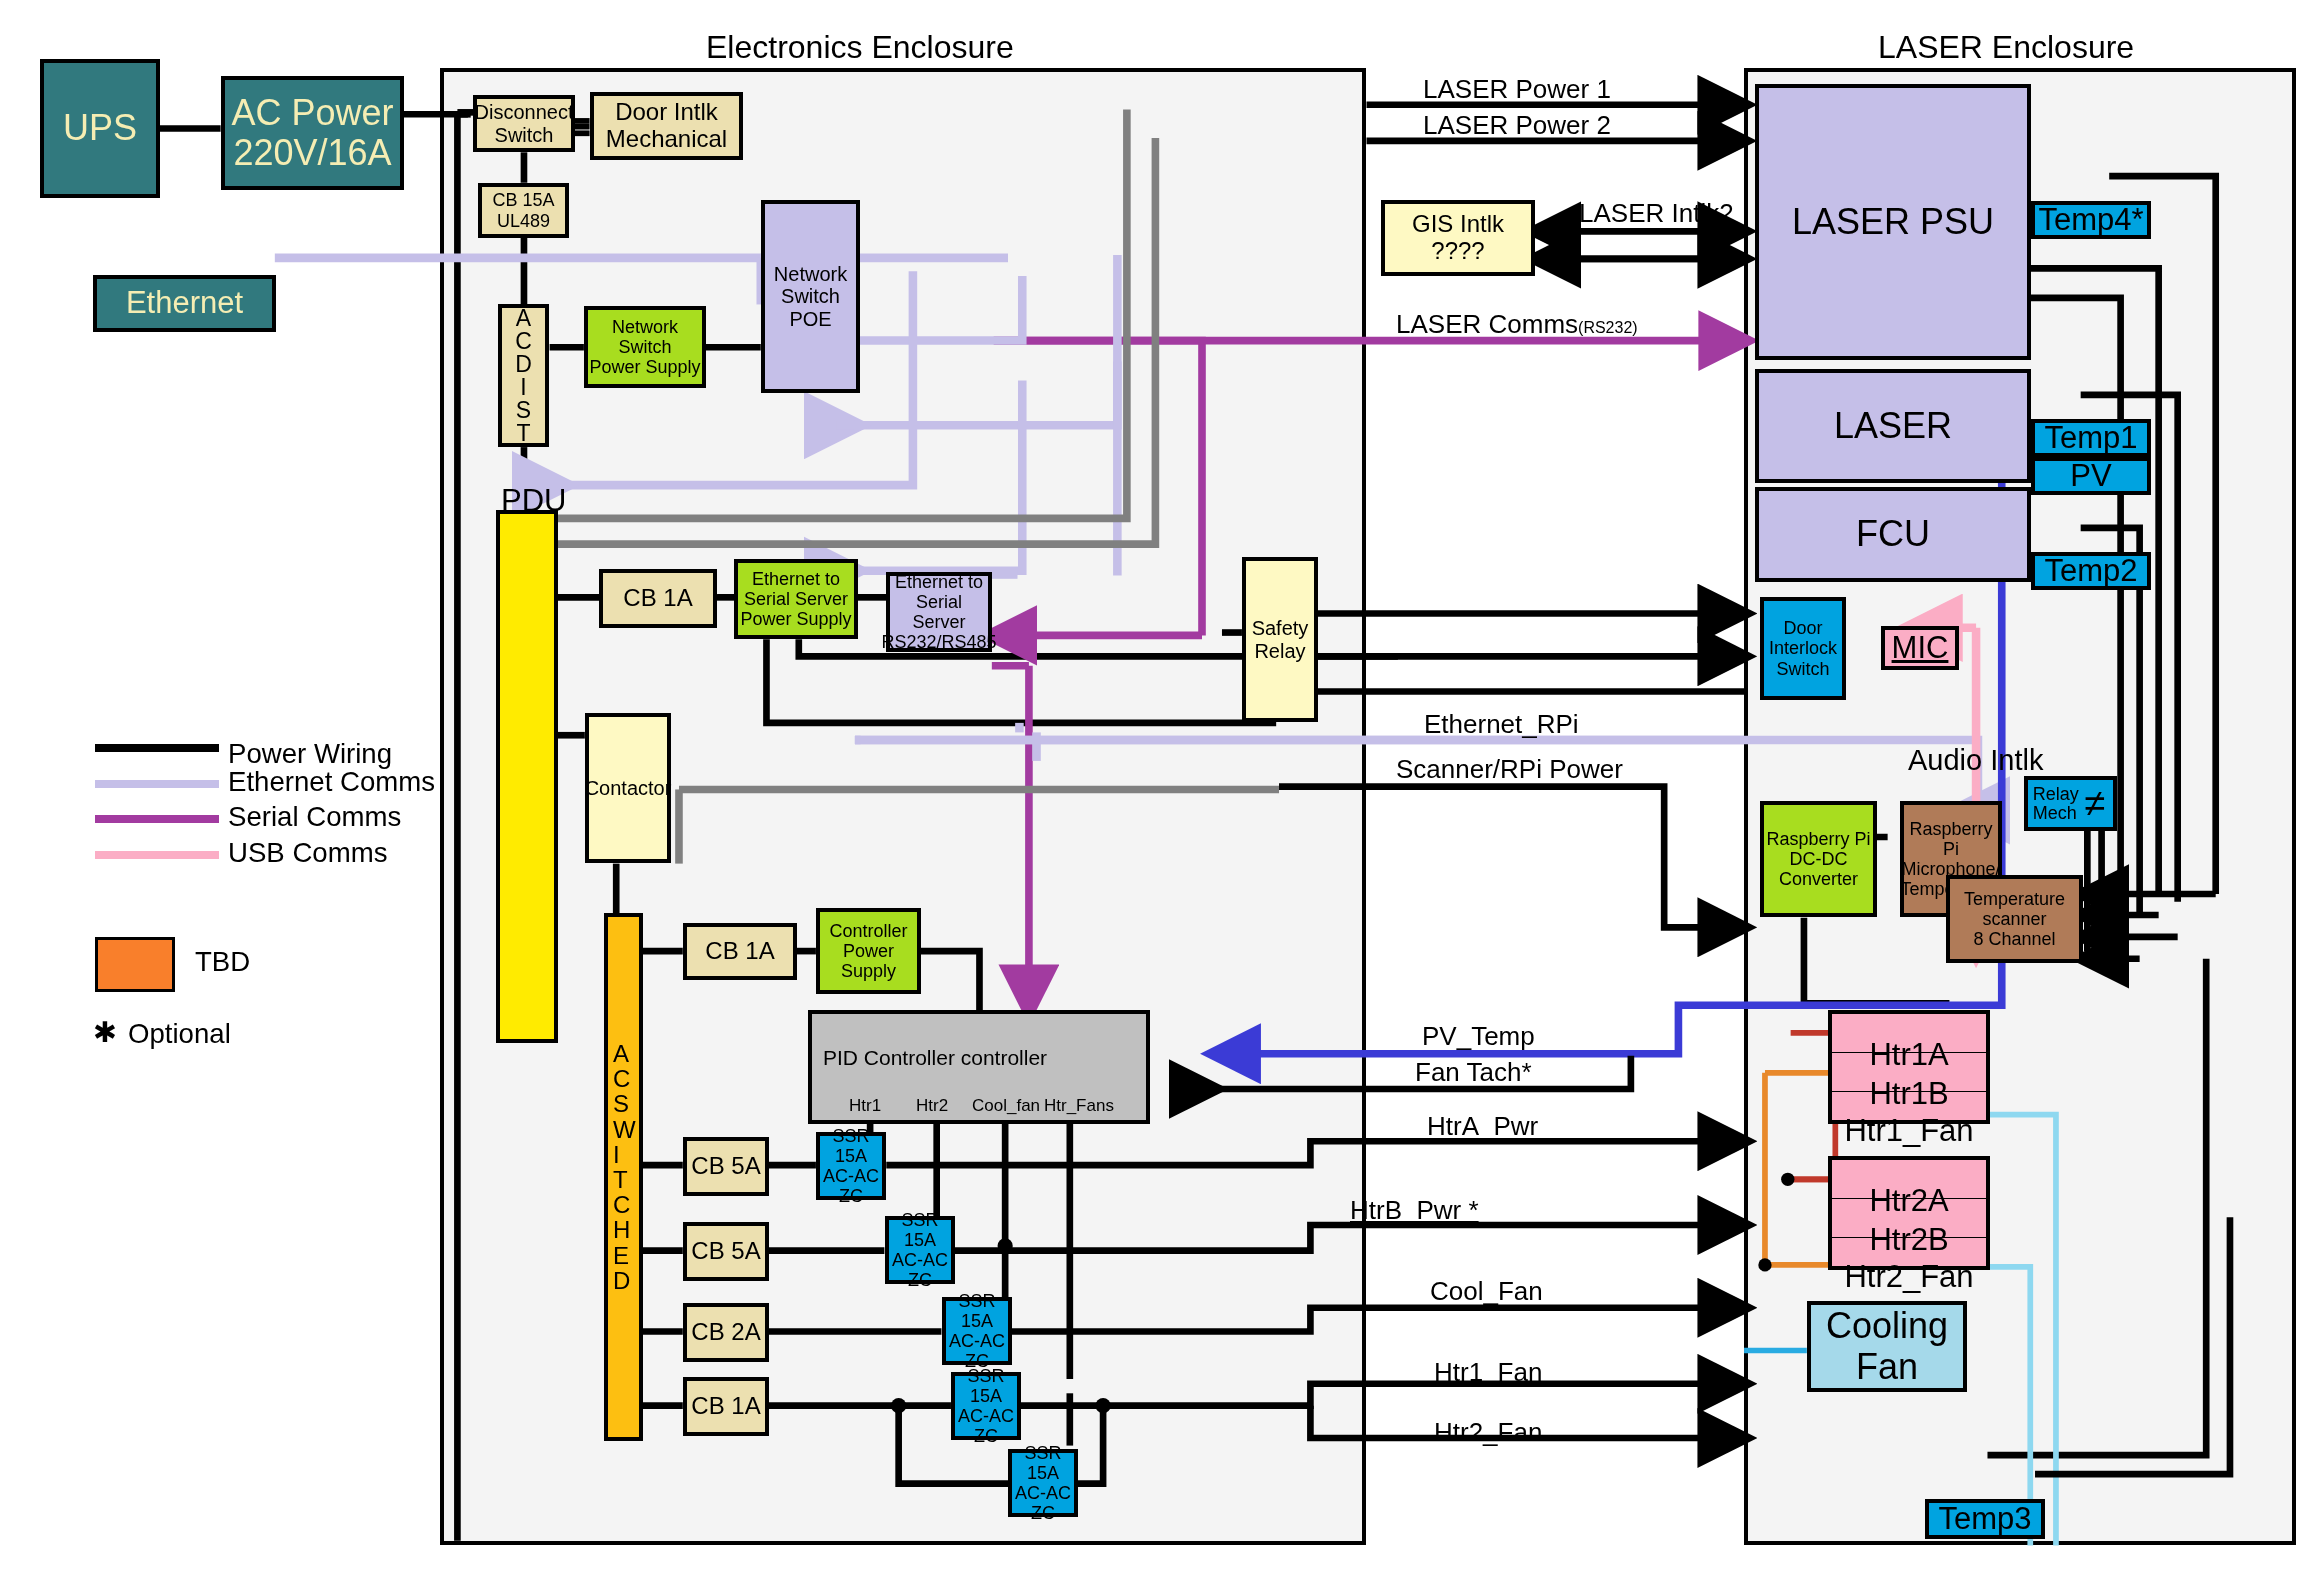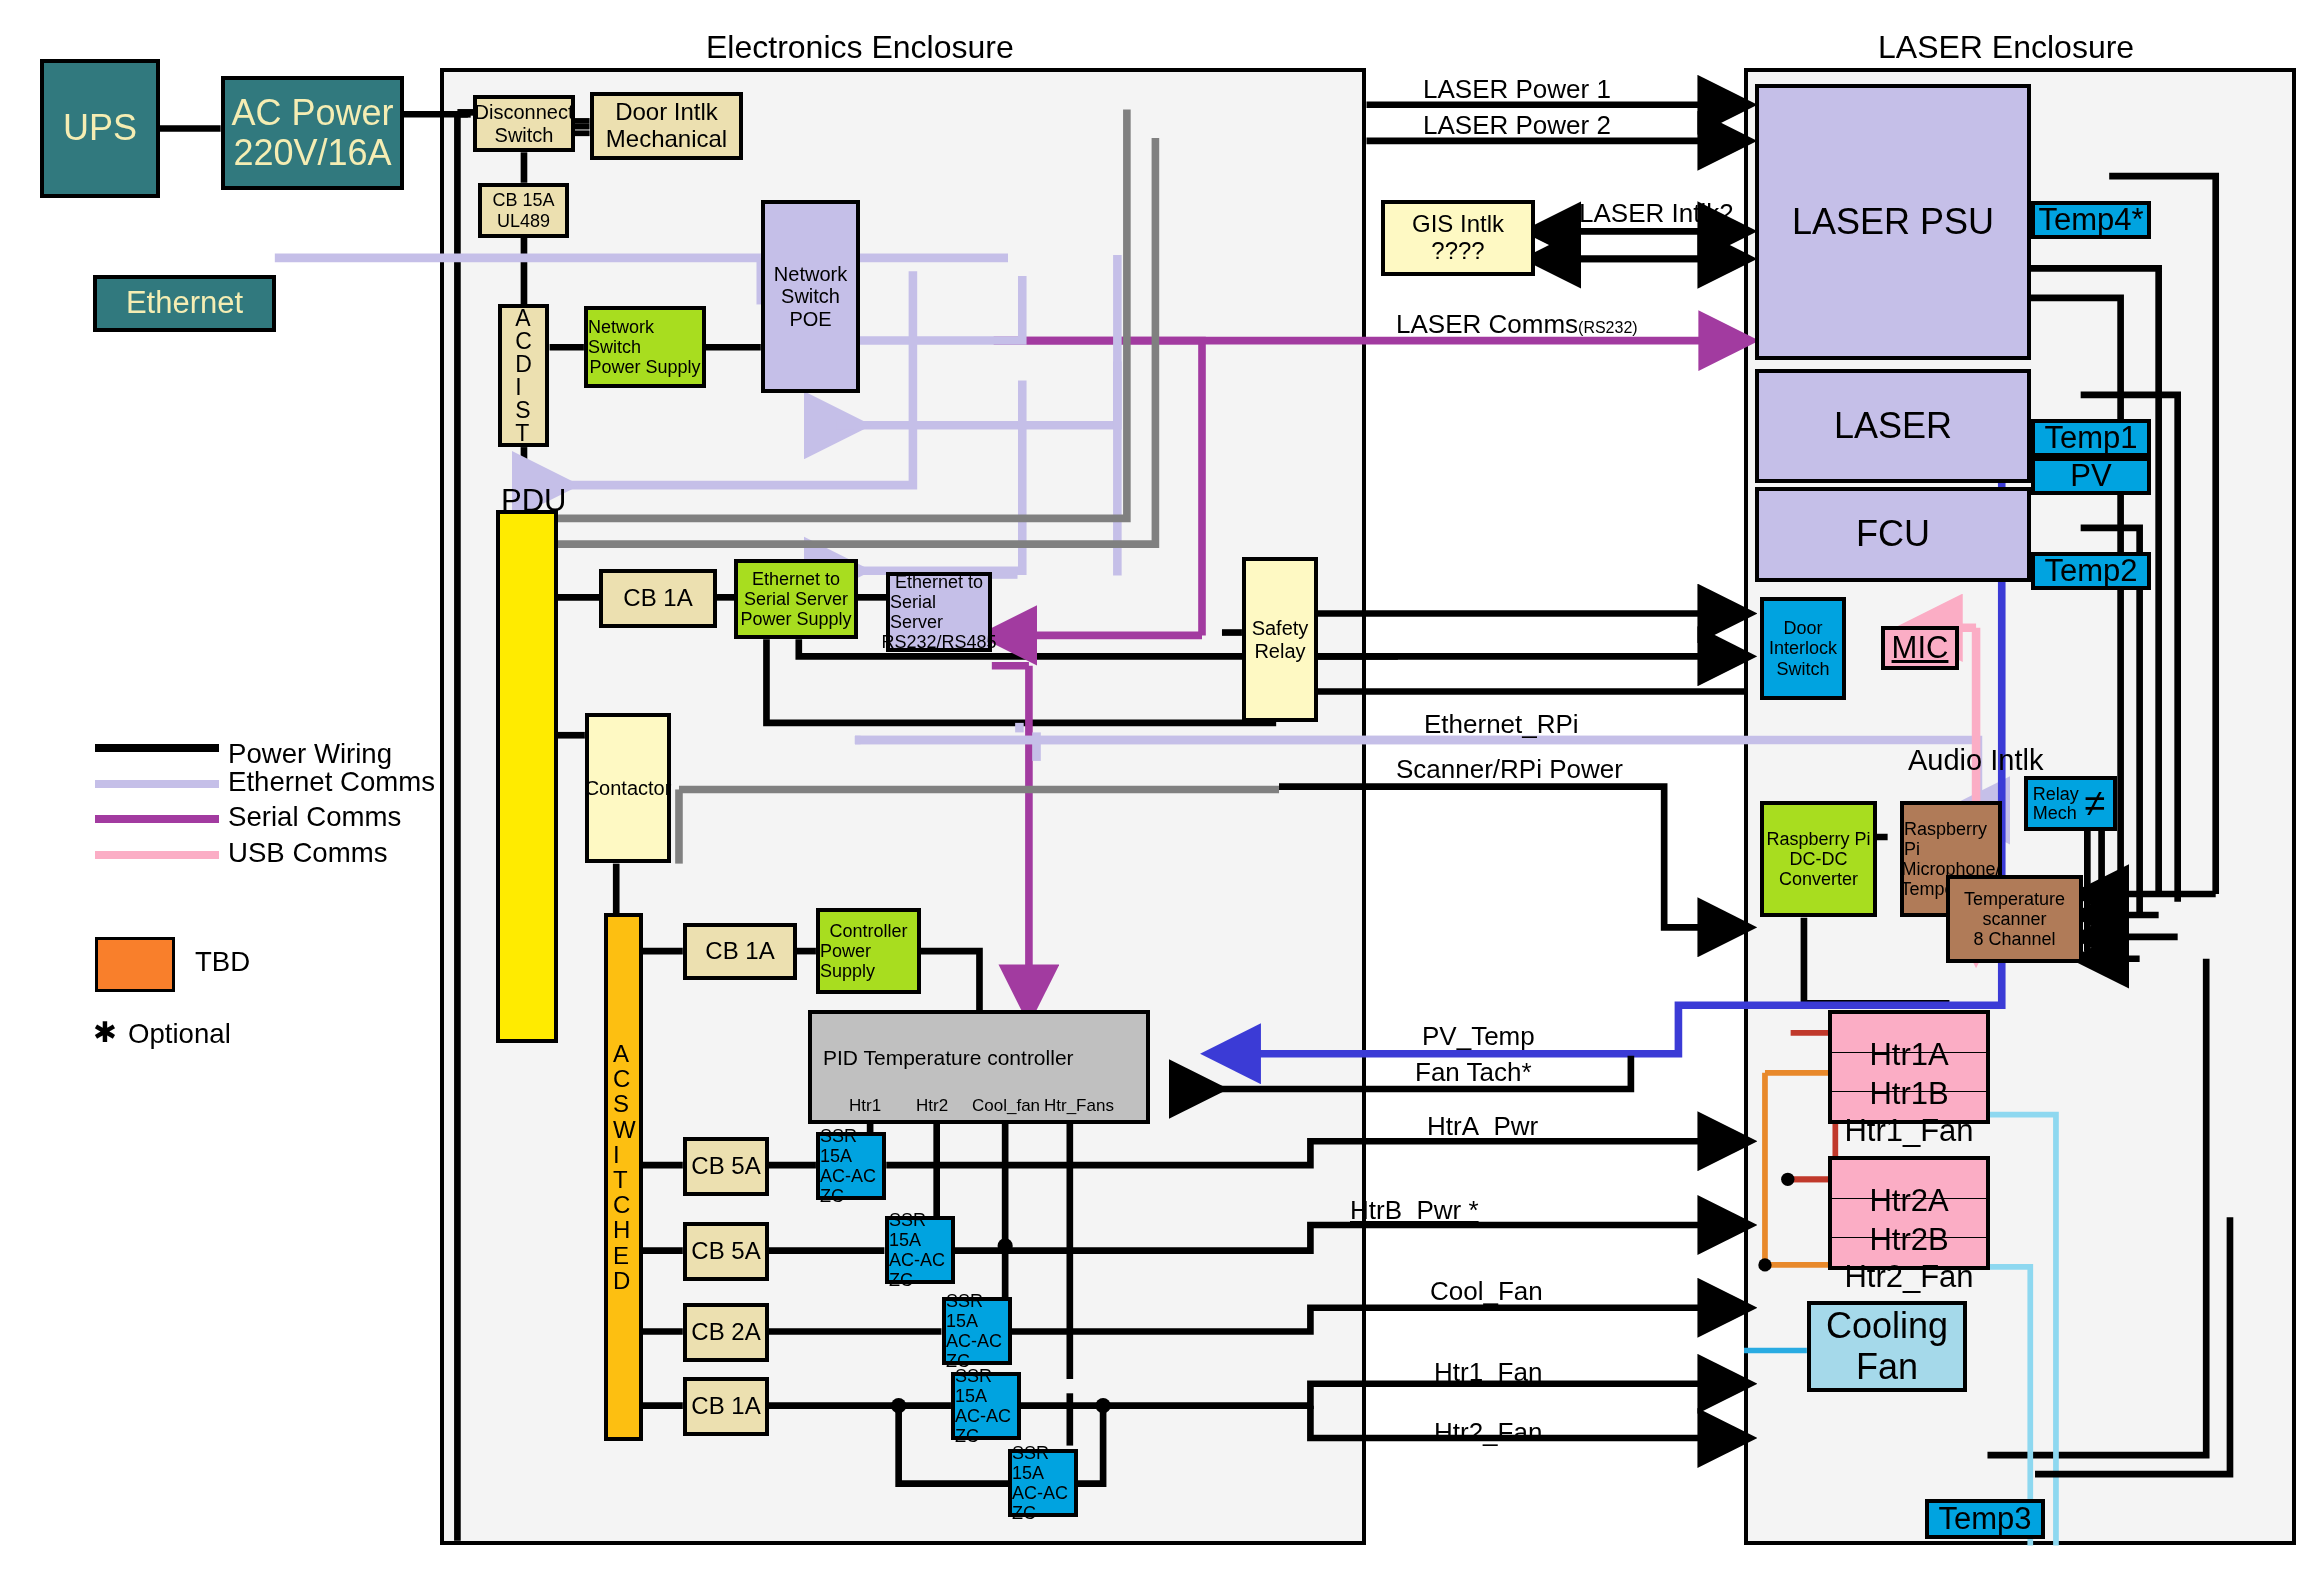--- a/index.html
+++ b/index.html
@@ -1,20 +1,20 @@
 <!DOCTYPE html>
 <html style="font-size:15px"><head>
 <meta charset="utf-8">
 <style>
   html,body{margin:0;padding:0;background:#ffffff;}
   body{font-family:"Liberation Sans", sans-serif;}
   #stage{position:relative;width:2307px;height:1596px;background:#ffffff;overflow:hidden;}
 
   .box{position:absolute;box-sizing:border-box;border:4.8px solid #000;display:flex;align-items:center;
-       justify-content:center;text-align:left;line-height:1.12;color:#000;}
+       justify-content:center;text-align:center;line-height:1.12;color:#000;}
   .teal{background:#31797e;color:#f5edb3;}
   .tan{background:#ece0b0;}
   .lav{background:#c5bfe8;}
   .green{background:#a8dd1f;}
   .orange{background:#fef9c3;}
   .yellow{background:#ffeb00;}
   .amber{background:#fdbf11;}
   .blue{background:#00a3e0;}
   .pink{background:#fbadc5;}
   .brown{background:#b07b58;}
@@ -329,21 +329,21 @@
   <div class="box tan mdtxt" style="left:683px;top:923px;width:114px;height:57px;">
     <span>CB 1A</span>
   </div>
 
   <div class="box green tinytxt" style="left:816px;top:908px;width:105px;height:86px;flex-direction:column;">
     <span>Controller</span>
     <span>Power Supply</span>
   </div>
 
   <div class="box gray" style="left:808px;top:1010px;width:342px;height:114px;"></div>
-  <div class="wlabel" style="left:823px;top:1046px;font-size:21px;">PID Temperature controller</div>
+  <div class="wlabel" style="left:823px;top:1046px;font-size:21px;">PID Controller controller</div>
   <div class="wlabel" style="left:849px;top:1096px;font-size:17px;">Htr1</div>
   <div class="wlabel" style="left:916px;top:1096px;font-size:17px;">Htr2</div>
   <div class="wlabel" style="left:972px;top:1096px;font-size:17px;">Cool_fan</div>
   <div class="wlabel" style="left:1044px;top:1096px;font-size:17px;">Htr_Fans</div>
 
   <div class="box tan mdtxt" style="left:683px;top:1137px;width:86px;height:59px;">
     <span>CB 5A</span>
   </div>
   <div class="box tan mdtxt" style="left:683px;top:1222px;width:86px;height:59px;">
     <span>CB 5A</span>

